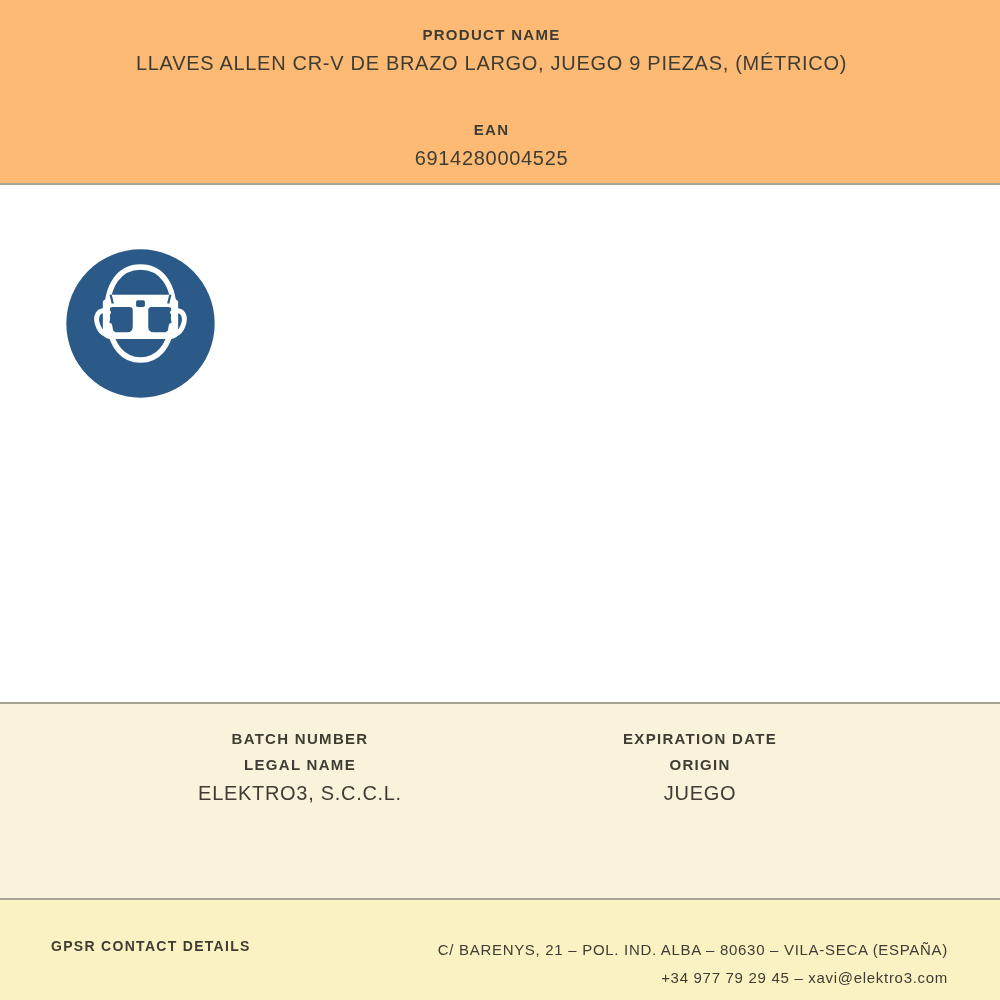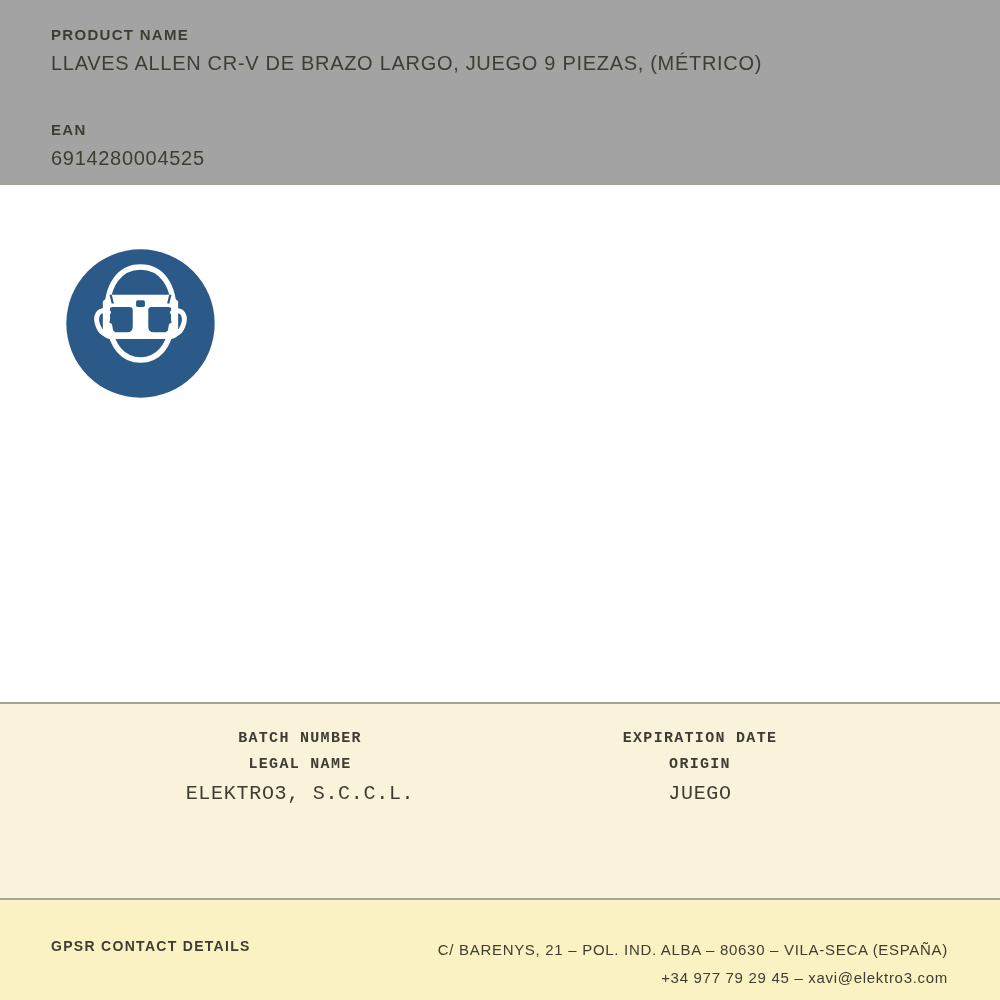--- a/index.html
+++ b/index.html
@@ -10,24 +10,25 @@
   }
   .page {
     width: 1000px;
     height: 1000px;
     overflow: hidden;
     background: #ffffff;
   }
   
   .section-top {
     height: 185px;
-    background: #a3a3a3;
+    background: #fdba74;
     border-bottom: 2px solid #a5a296;
     padding: 26px 68px 0 51px;
     box-sizing: border-box;
+    text-align: center;
   }
   .section-media {
     height: 458px;
     background: #ffffff;
     border-bottom: 2px solid #a5a296;
     box-sizing: border-box;
   }
   .section-fields {
     height: 196px;
     background: #faf3dc;
@@ -62,21 +63,20 @@
   .eye-protection-badge {
     width: 155px;
     height: 155px;
     margin: 61px 0 0 63px;
   }
   .eye-protection-badge svg { display: block; width: 100%; height: 100%; }
 
   
   .fields-row {
     display: flex;
-    font-family: Liberation Mono, monospace;
   }
   .fields-row + .fields-row { }
   .field-cell {
     width: 50%;
     text-align: center;
   }
 
   
   .contact-label {
     font-size: 14px;

